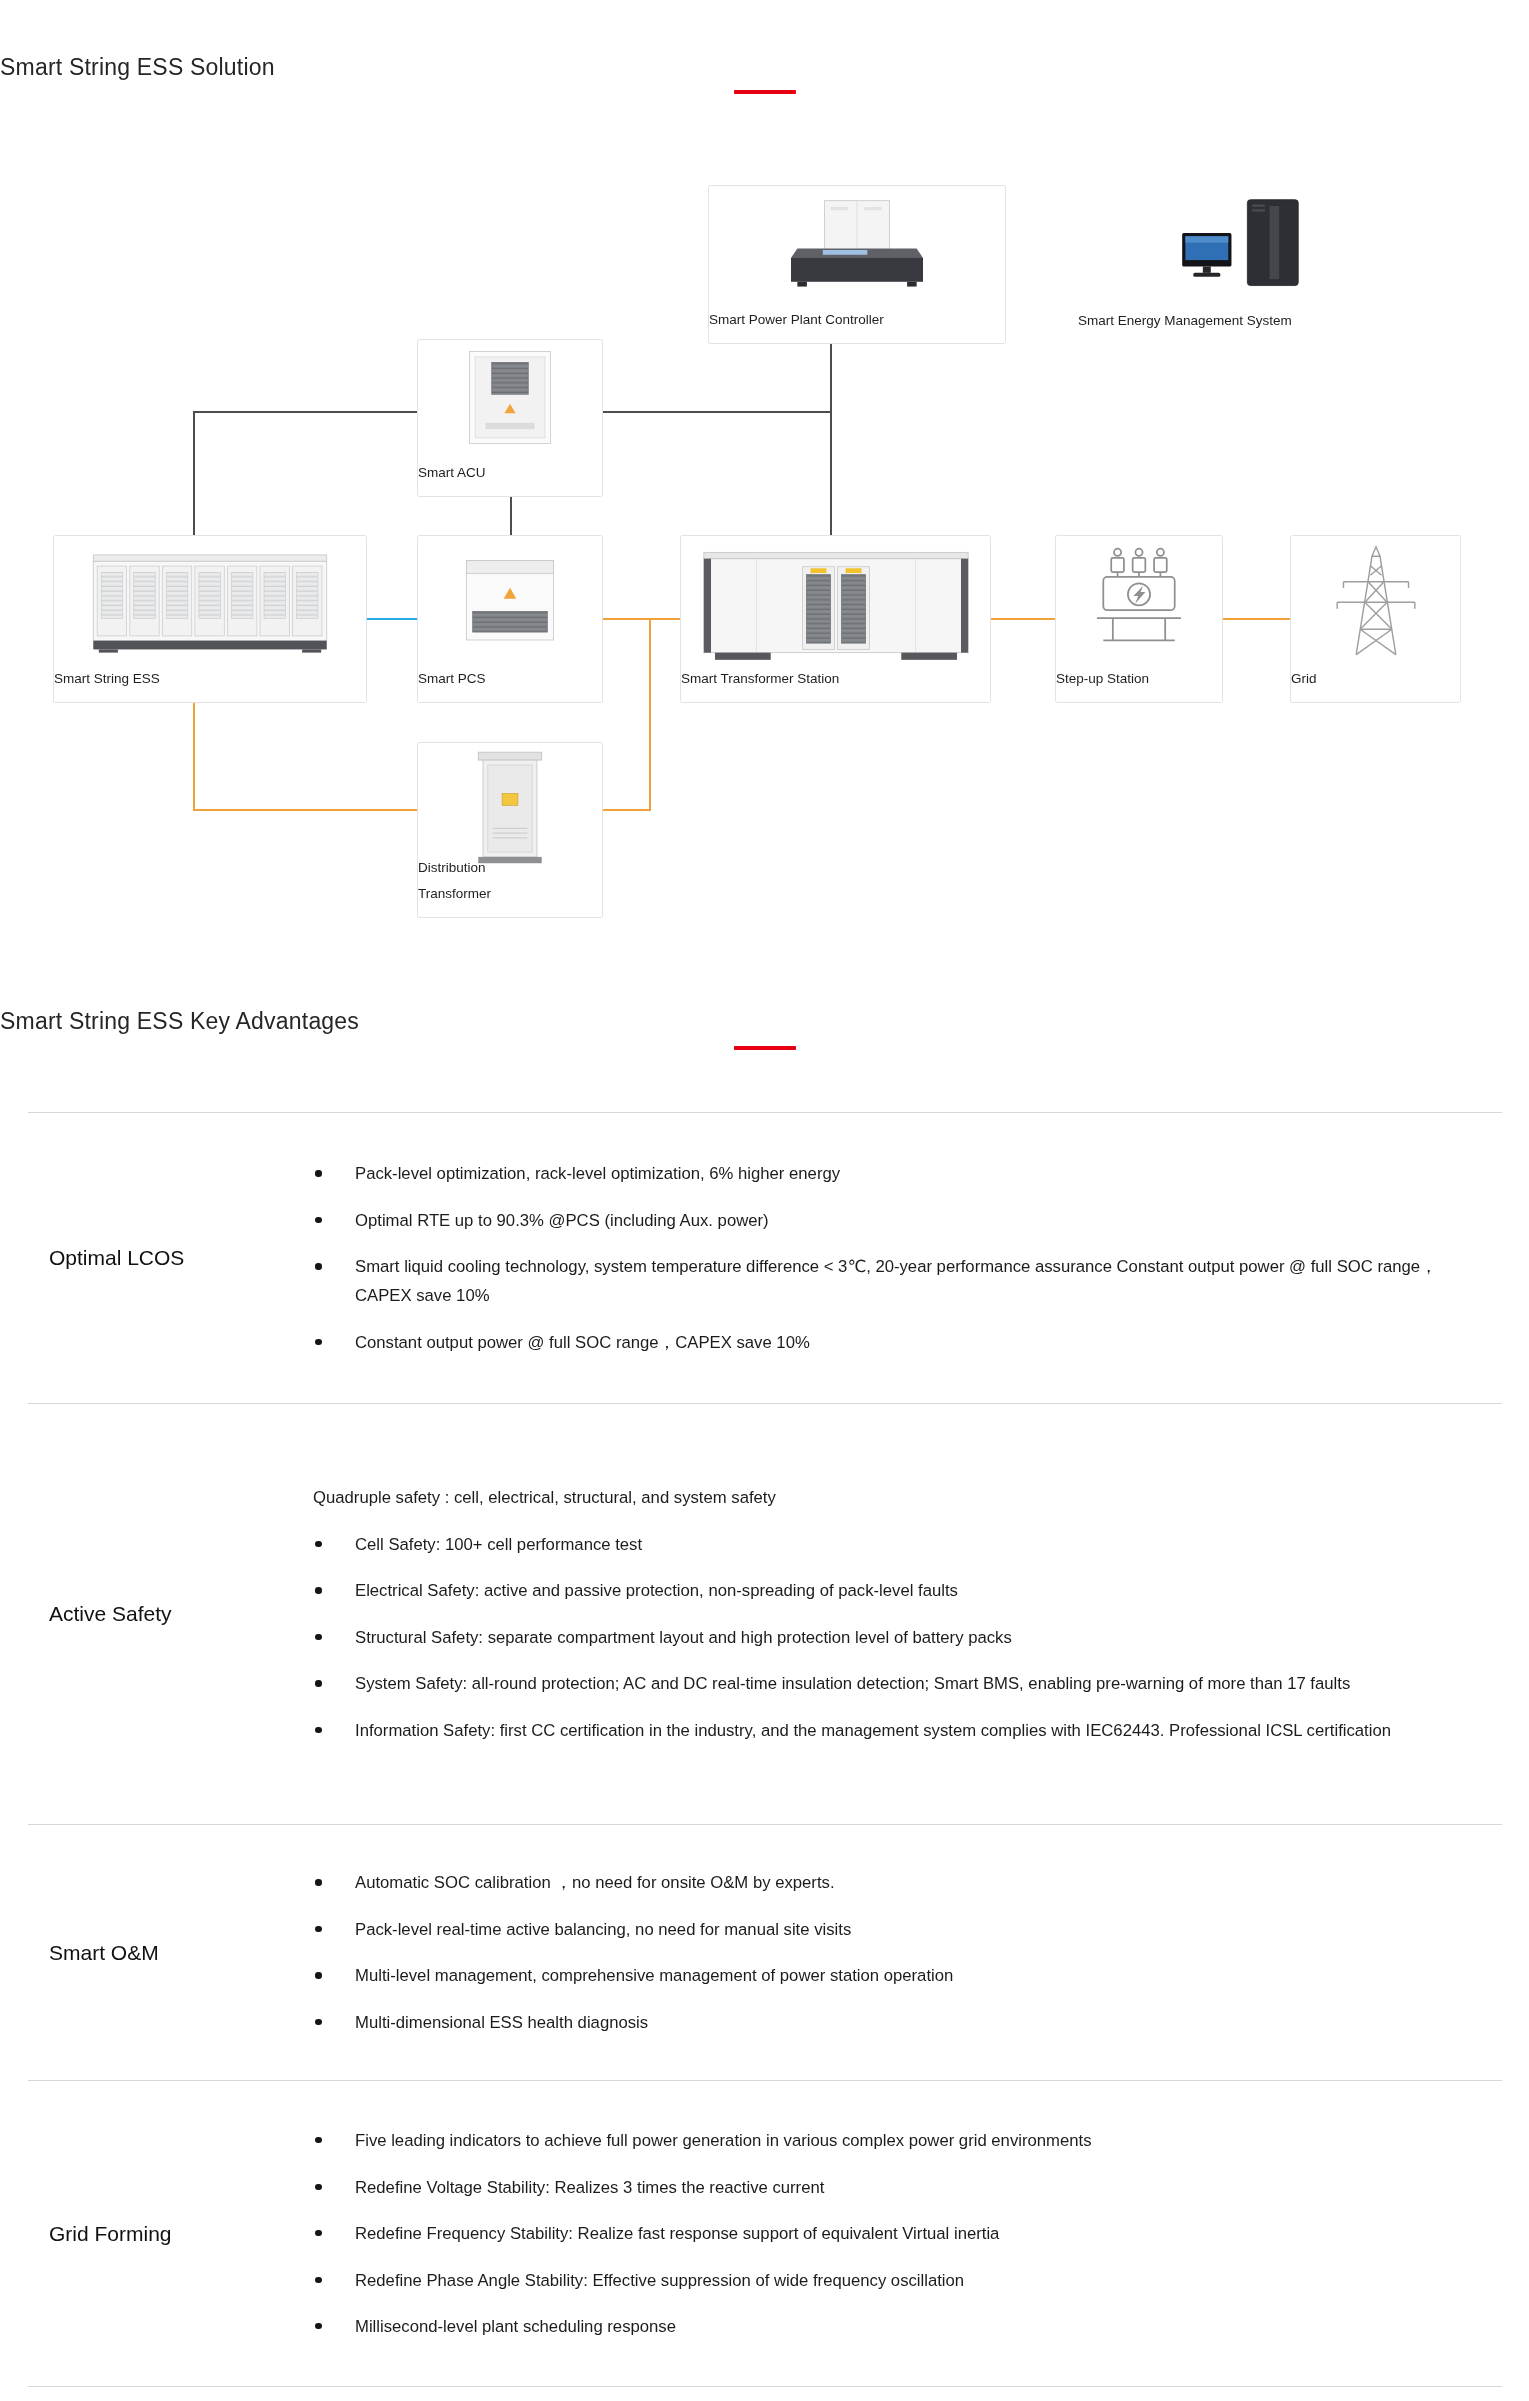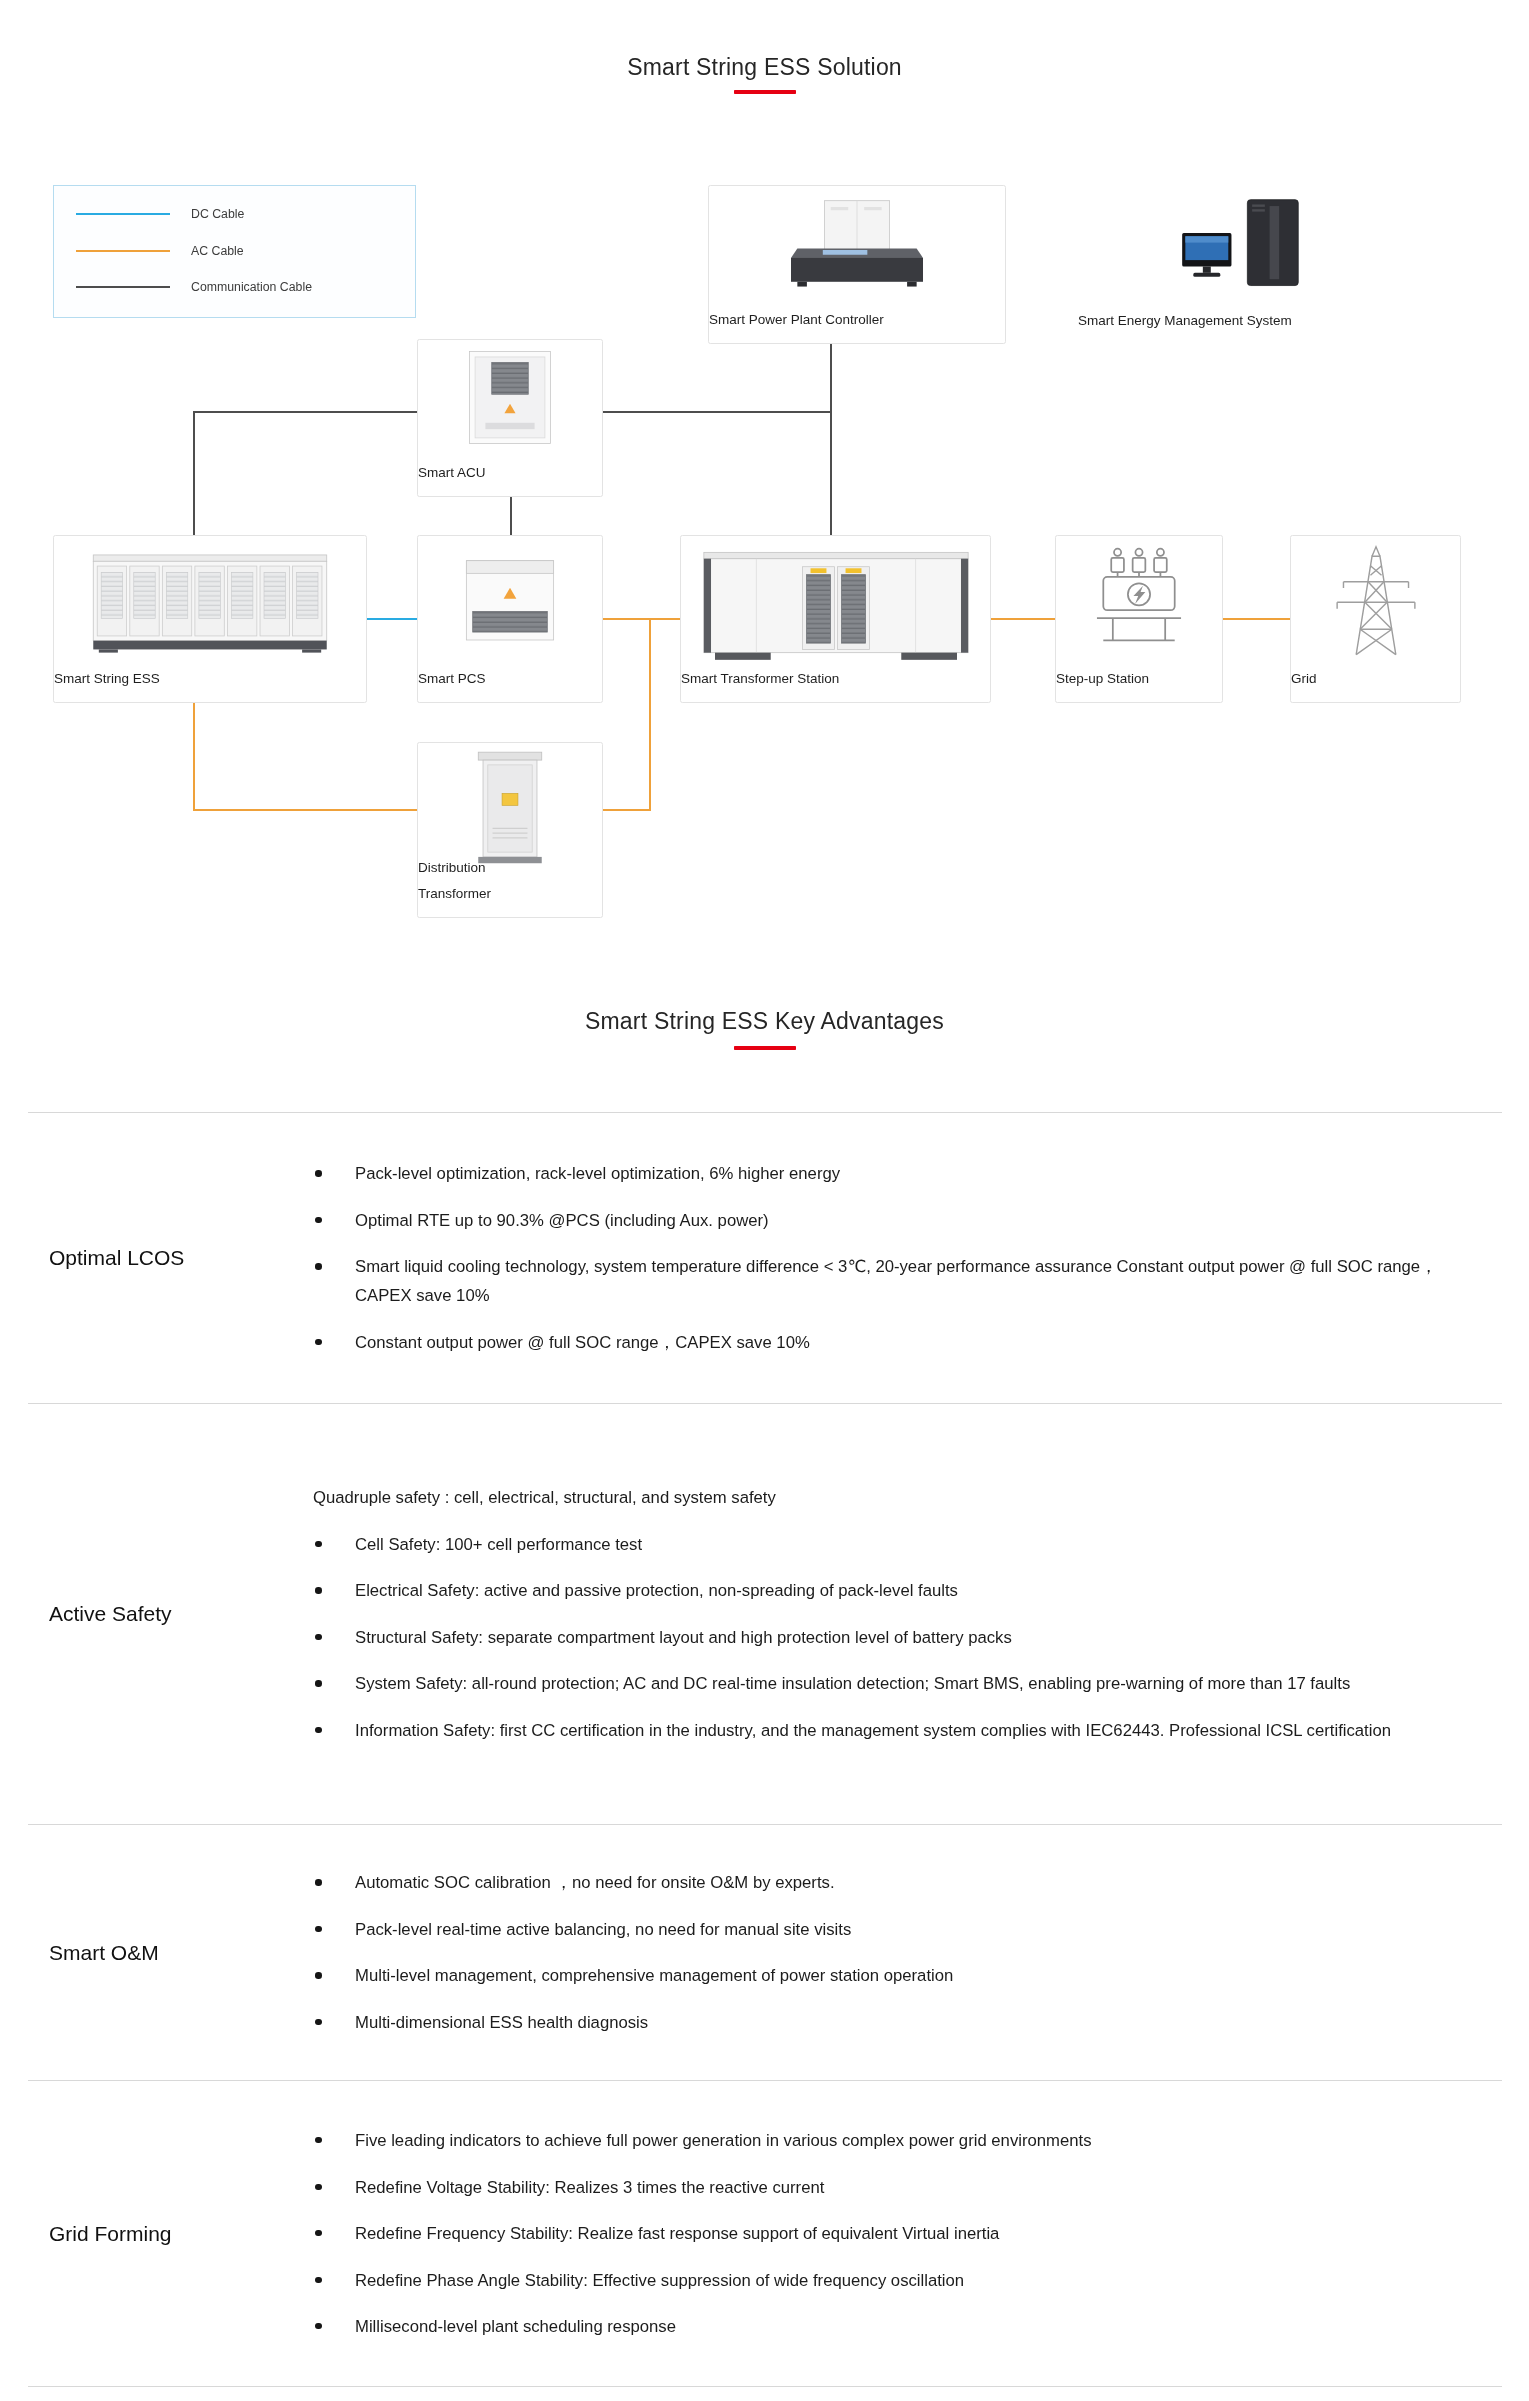--- a/index.html
+++ b/index.html
@@ -1,20 +1,20 @@
 <!DOCTYPE html>
 <html style="font-size:12.7px"><head>
 <meta charset="utf-8">
 <style>
   *{margin:0;padding:0;box-sizing:border-box}
   html,body{background:#fff}
   body{font-family:"Liberation Sans","DejaVu Sans",sans-serif;color:#1a1a1a}
   .page{position:relative;width:1529px;height:2401px;background:#fff;overflow:hidden}
 
-  .title{position:absolute;left:0;width:100%;text-align:center;font-size:23px;font-weight:500;color:#262626;letter-spacing:0.2px}
+  .title{position:absolute;left:0;width:100%;text-align:left;font-size:23px;font-weight:500;color:#262626;letter-spacing:0.2px}
   .red-bar{position:absolute;left:50%;transform:translateX(-50%);width:62px;height:4px;background:#e60012;border-radius:0.8px}
 
   .legend{position:absolute;left:53px;top:185px;width:363px;height:133px;border:0.8px solid #b5dcf0;background:#fdfeff}
   .legend-row{position:absolute;left:22px;height:16px;display:flex;align-items:center}
   .legend-line{width:94px;height:1.6px;margin-right:21px}
   .line-dc{background:#29abe2}
   .line-ac{background:#efa13a}
   .line-comm{background:#4d4d4d}
   .legend-label{font-size:12.3px;color:#3c3c3c}
 
@@ -53,34 +53,20 @@
       <pattern id="ventDark" width="8" height="6" patternUnits="userSpaceOnUse">
         <rect width="8" height="6" fill="#85888d"></rect>
         <line x1="0" y1="1.5" x2="8" y2="1.5" stroke="#65686d" stroke-width="1.4"></line>
       </pattern>
     </defs>
   </svg>
 
   <div class="title" style="top:54px">Smart String ESS Solution</div>
   <div class="red-bar" style="top:90px"></div>
 
-  <div class="legend">
-    <div class="legend-row" style="top:20px">
-      <div class="legend-line line-dc"></div>
-      <div class="legend-label">DC Cable</div>
-    </div>
-    <div class="legend-row" style="top:57px">
-      <div class="legend-line line-ac"></div>
-      <div class="legend-label">AC Cable</div>
-    </div>
-    <div class="legend-row" style="top:93px">
-      <div class="legend-line line-comm"></div>
-      <div class="legend-label">Communication Cable</div>
-    </div>
-  </div>
 
   <div class="cline c-comm" style="left:193px;top:411px;width:225px;height:1.6px"></div>
   <div class="cline c-comm" style="left:193px;top:411px;width:1.6px;height:124px"></div>
   <div class="cline c-comm" style="left:603px;top:411px;width:228px;height:1.6px"></div>
   <div class="cline c-comm" style="left:830px;top:344px;width:1.6px;height:191px"></div>
   <div class="cline c-comm" style="left:510px;top:497px;width:1.6px;height:38px"></div>
 
   <div class="cline c-dc" style="left:367px;top:618px;width:51px;height:1.6px"></div>
 
   <div class="cline c-ac" style="left:603px;top:618px;width:78px;height:1.6px"></div>

